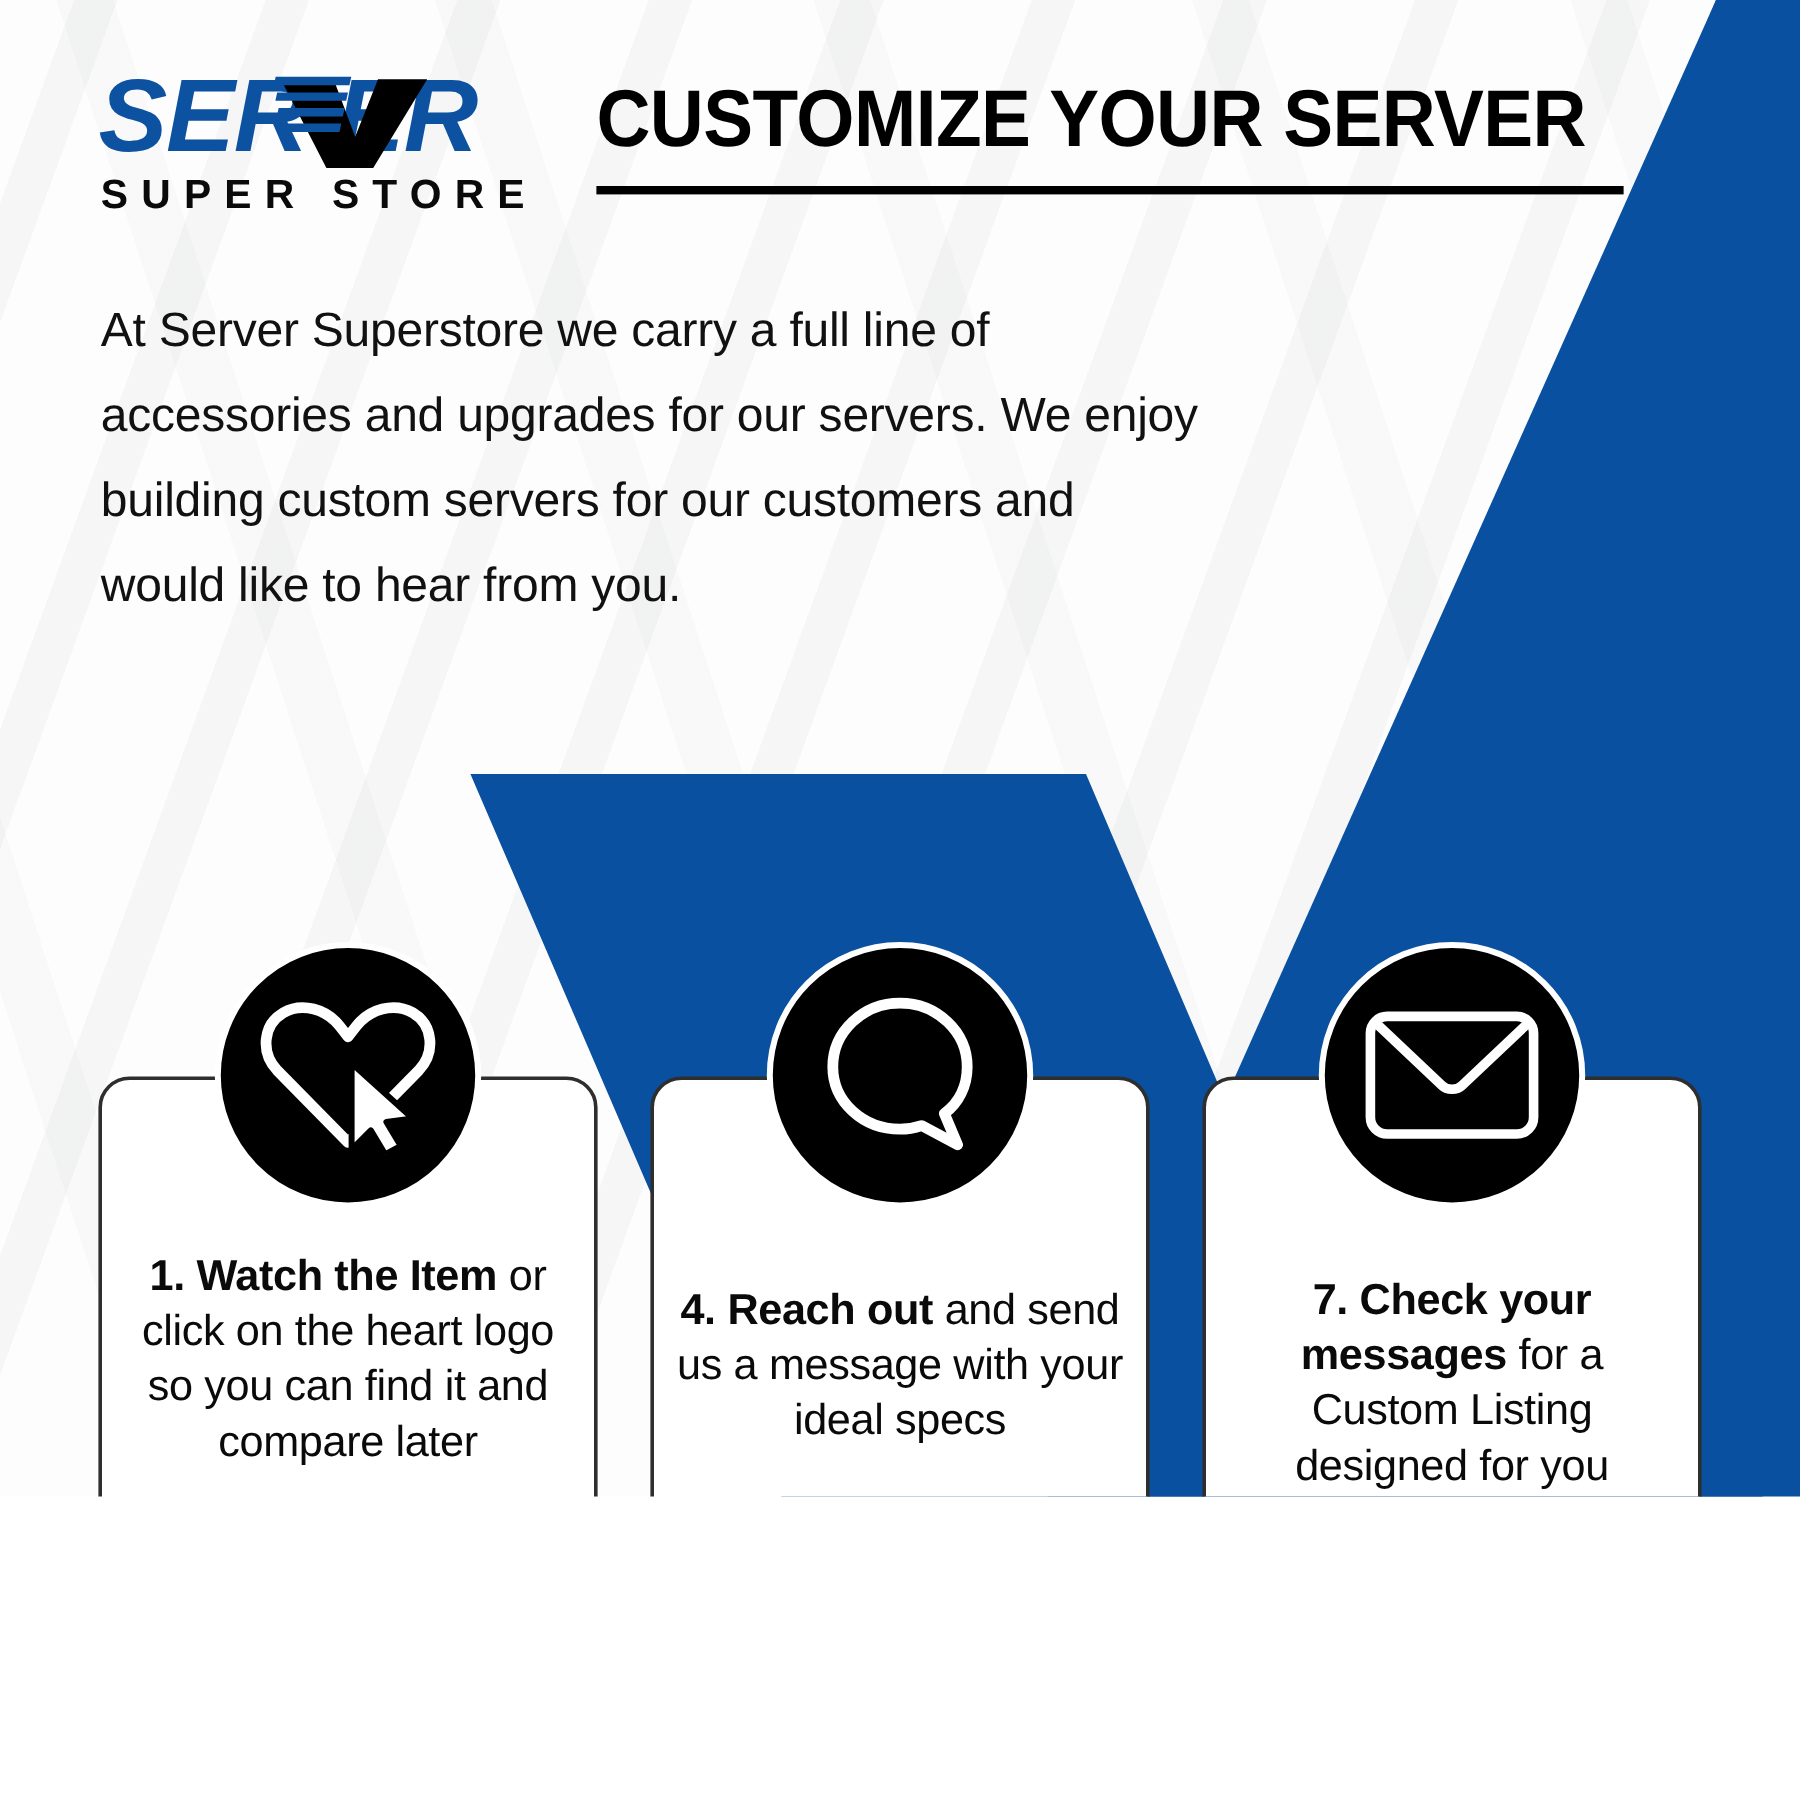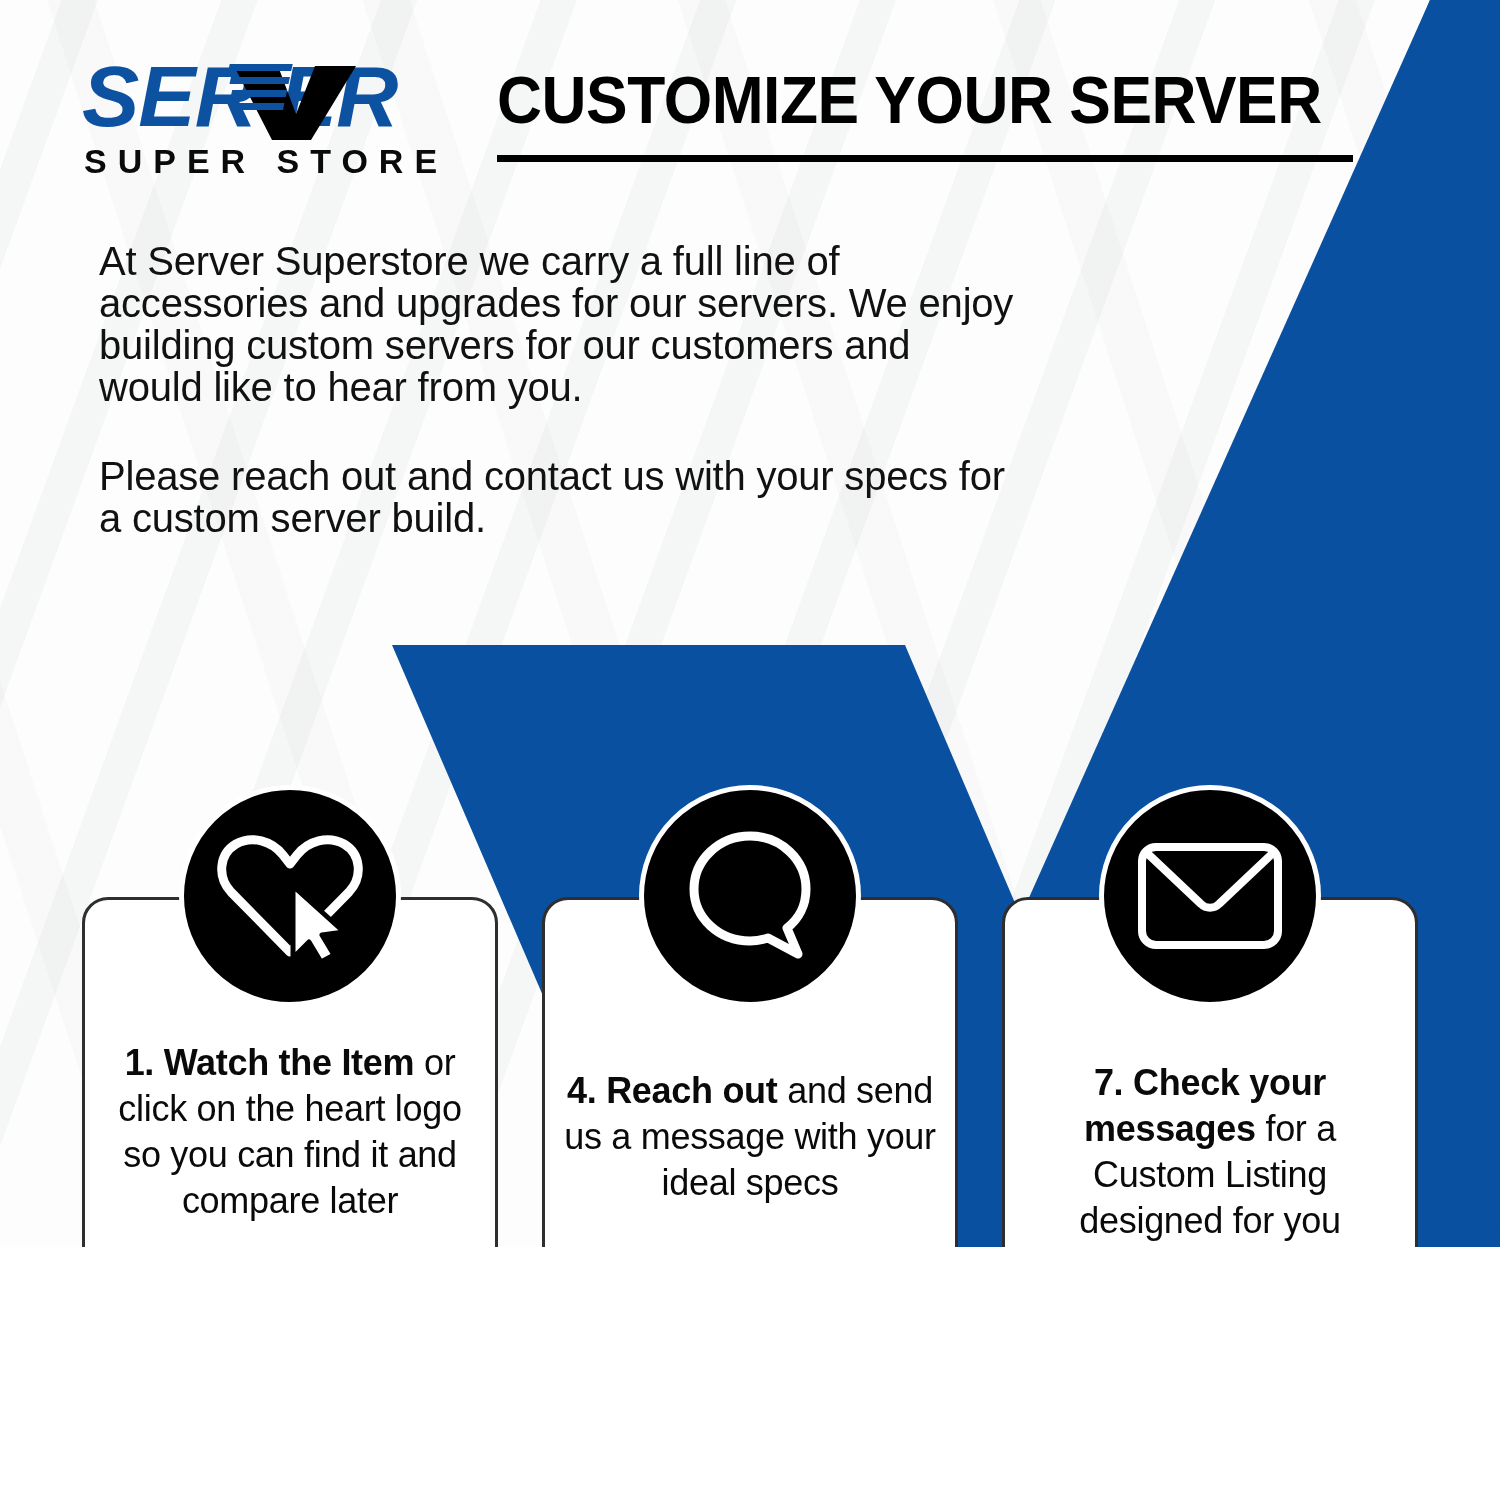--- a/index.html
+++ b/index.html
@@ -67,24 +67,23 @@
     position:absolute;left:497px;top:155px;
     width:856px;height:7px;background:#000000;
   }
 
   
   .copy{
     position:absolute;left:84px;top:240px;width:920px;
     font-family:"Liberation Sans", sans-serif;
     font-weight:300;
     font-size:40px;
-    line-height:42px;
+    line-height:71px;
     color:#111111;
     letter-spacing:-0.2px;
-    margin-left:15px;
   }
   .copy p{margin:0 0 47px 0;}
   .copy p:last-child{margin-bottom:0;}
 
   
   .cards{position:absolute;left:0;top:0;width:1500px;height:1500px;}
   .card{
     position:absolute;
     background:#ffffff;
     border:3px solid #2e2e2e;
@@ -161,21 +160,20 @@
     </div>
 
     <div class="headline-wrap">
       <h1 class="headline">CUSTOMIZE YOUR SERVER</h1>
     </div>
     <div class="headline-rule"></div>
   </div>
 
   <div class="copy">
     <p>At Server Superstore we carry a full line of accessories and upgrades for our servers. We enjoy building custom servers for our customers and would like to hear from you.</p>
-    <p>Please reach out and contact us with your specs for a custom server build.</p>
   </div>
 
   <div class="cards">
 
     <div class="card card-1">
       <div class="card-text">
         <b>1. Watch the Item</b><span> or click on the heart logo so you can find it and compare later</span>
       </div>
     </div>
 

